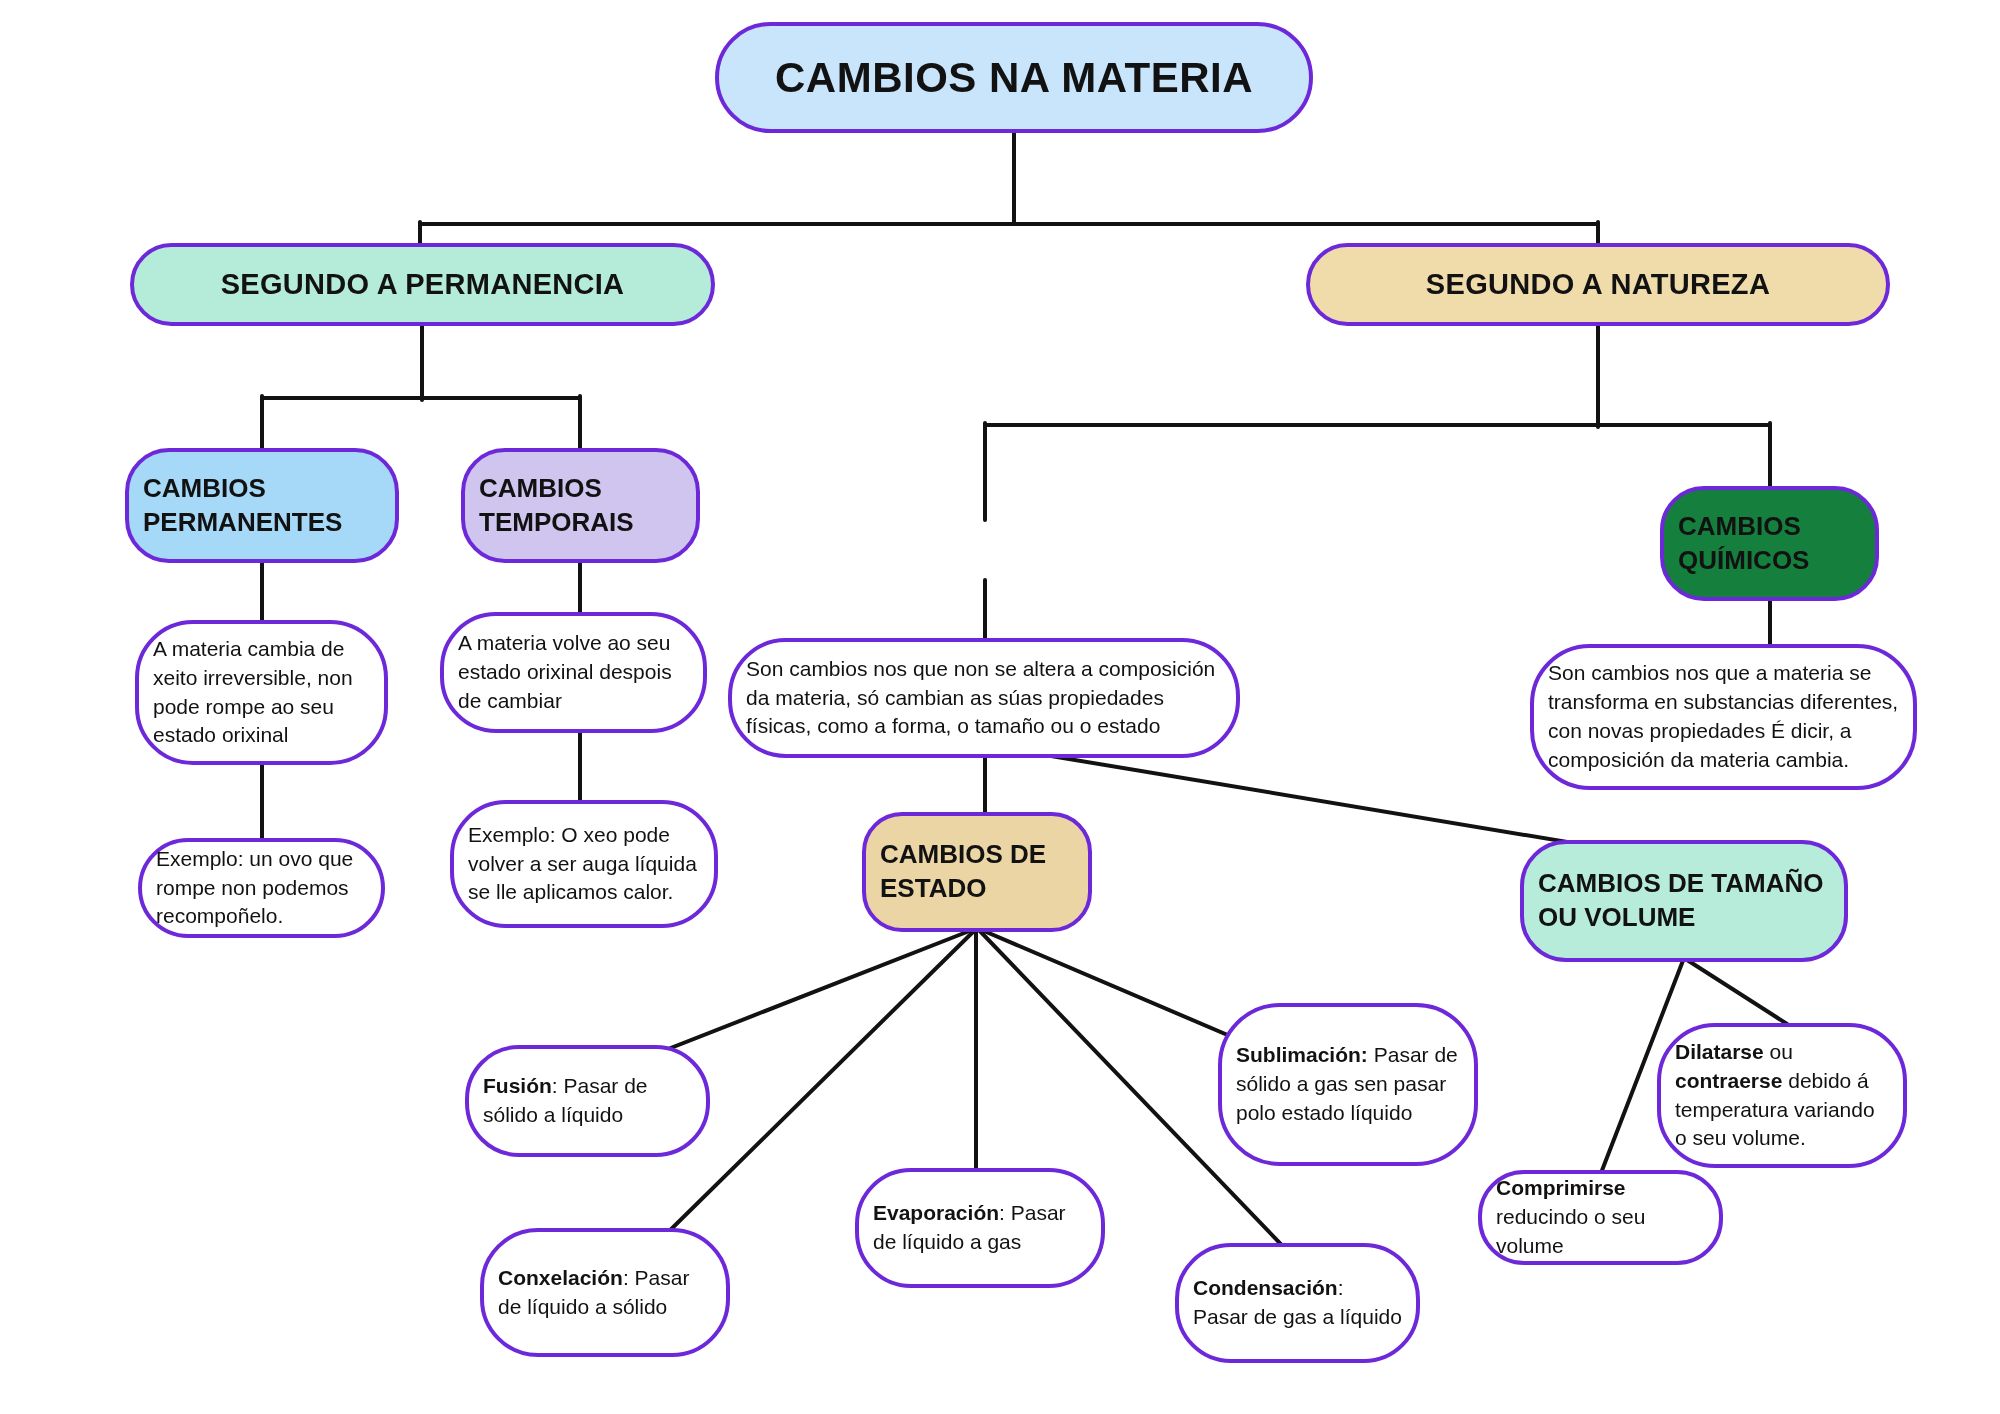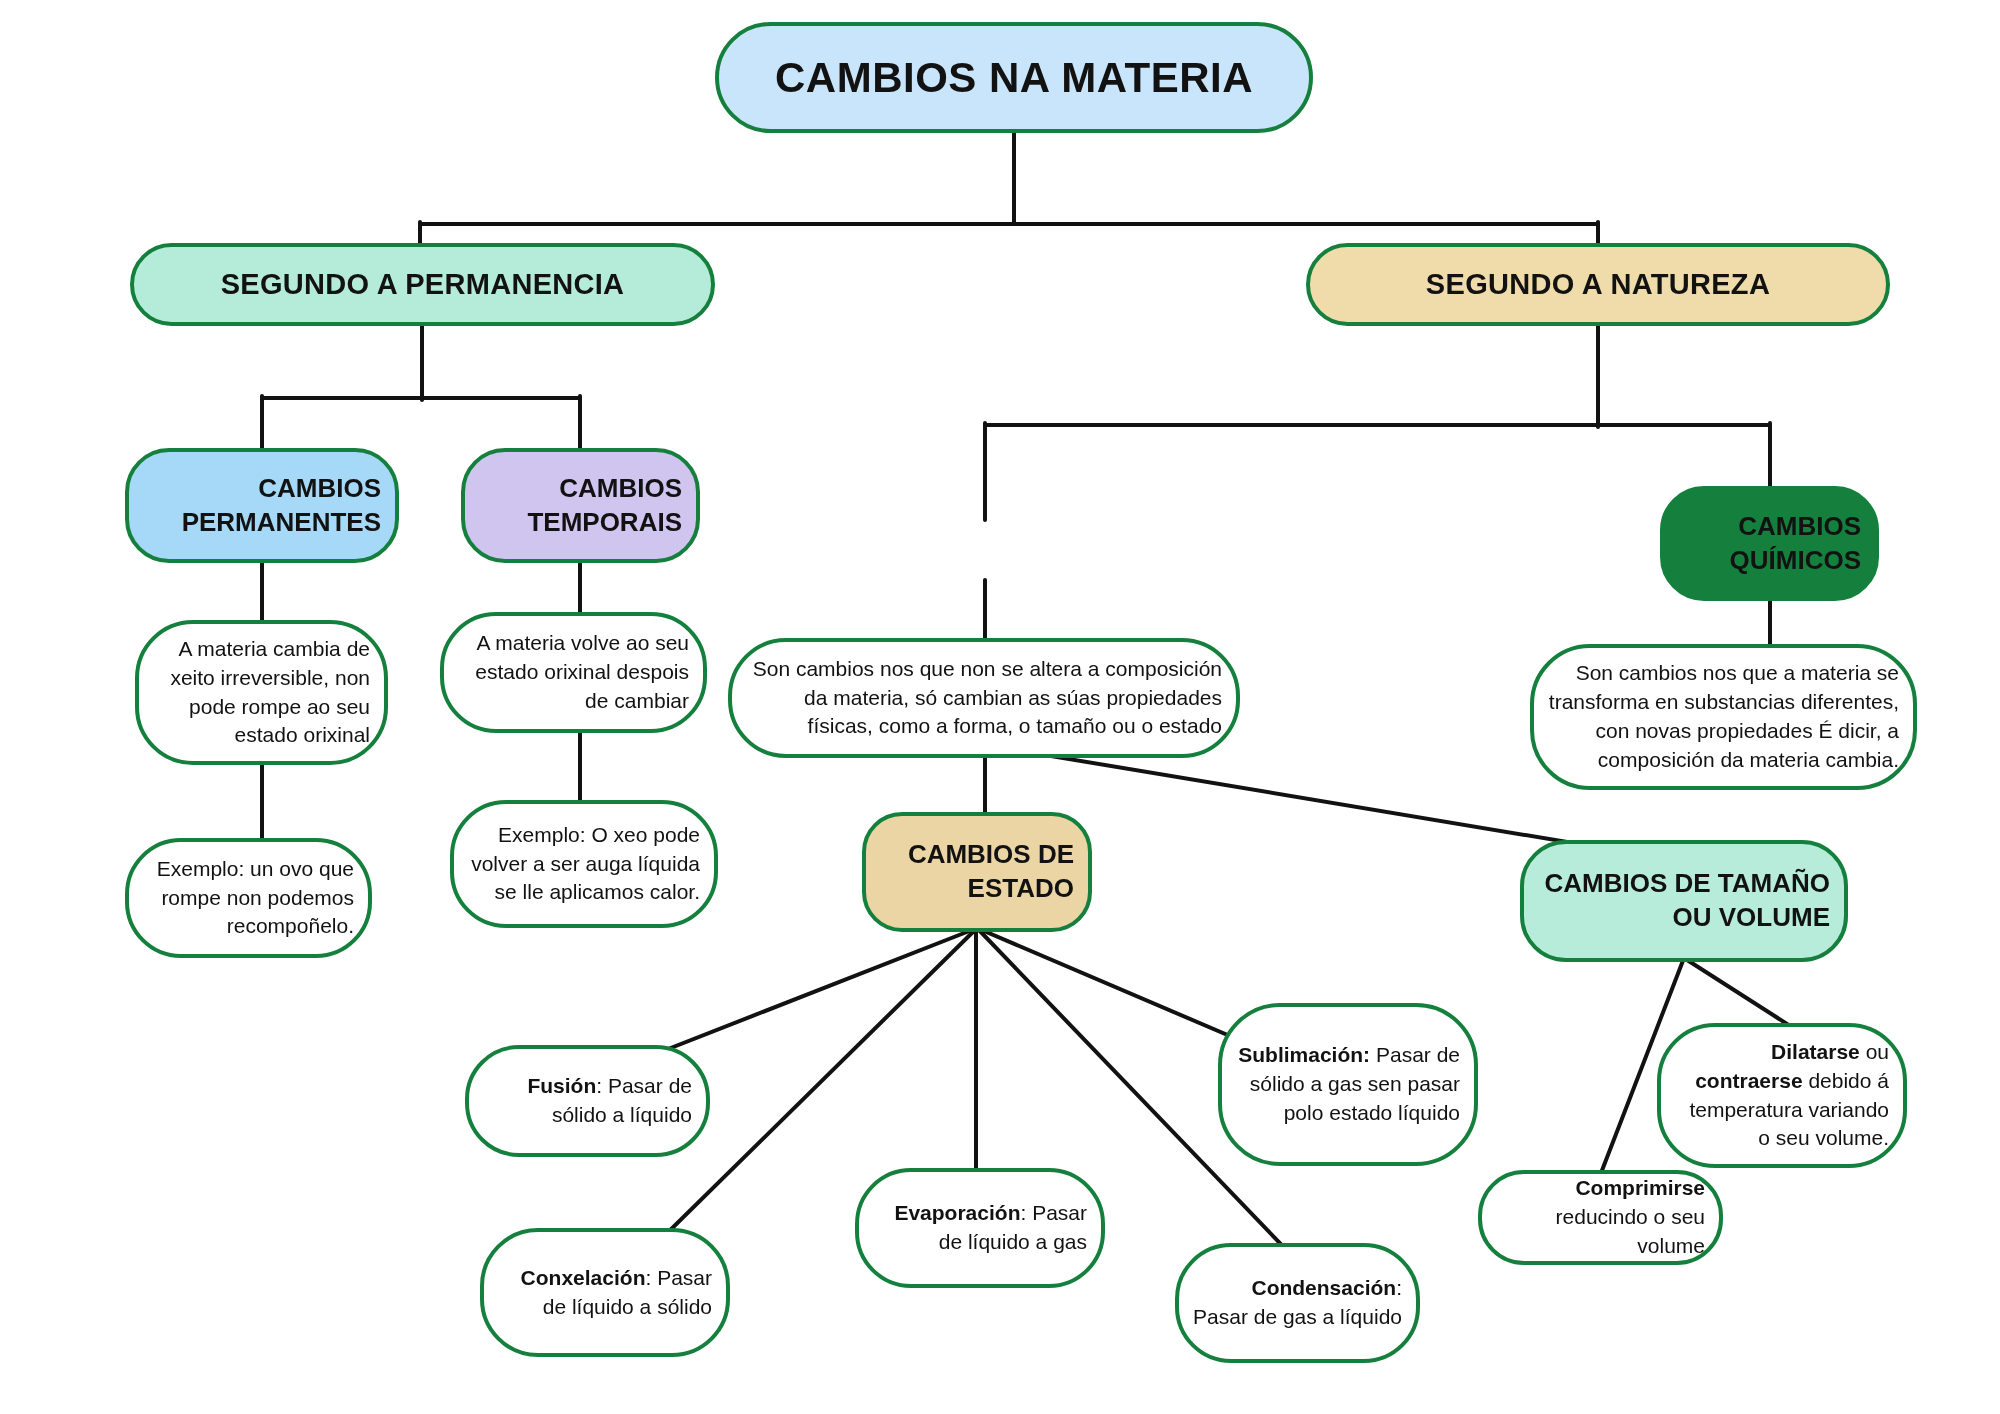--- a/index.html
+++ b/index.html
@@ -22,43 +22,43 @@
     top: 0;
     width: 2000px;
     height: 1414px;
   }
   .node {
     position: absolute;
     box-sizing: border-box;
     display: flex;
     align-items: center;
     justify-content: center;
-    text-align: right;
-    border: 4px solid #15803d;
+    text-align: left;
+    border: 4px solid #6d28d9;
     background: #ffffff;
   }
   .node p, .node span.lbl {
     margin: 0;
     display: block;
   }
   .h1 { font-weight: bold; font-size: 42px; letter-spacing: 0.5px; }
   .h2 { font-weight: bold; font-size: 29px; letter-spacing: 0.3px; }
   .h3 { font-weight: bold; font-size: 26px; line-height: 1.3; padding: 0 14px; }
   .oval { font-size: 21px; line-height: 1.37; padding: 4px 14px; }
 
   
   #n-title        { left: 715px;  top: 22px;   width: 598px; height: 111px; border-radius: 56px; }
   #n-permanencia  { left: 130px;  top: 243px;  width: 585px; height: 83px;  border-radius: 42px; }
   #n-natureza     { left: 1306px; top: 243px;  width: 584px; height: 83px;  border-radius: 42px; }
   #n-permanentes  { left: 125px;  top: 448px;  width: 274px; height: 115px; border-radius: 44px; }
   #n-temporais    { left: 461px;  top: 448px;  width: 239px; height: 115px; border-radius: 44px; }
   #n-fisicos      { left: 873px;  top: 486px;  width: 222px; height: 115px; border-radius: 44px; }
   #n-quimicos     { left: 1660px; top: 486px;  width: 219px; height: 115px; border-radius: 44px; }
   #d-permanentes  { left: 135px;  top: 620px;  width: 253px; height: 145px; border-radius: 58px; }
-  #e-permanentes  { left: 125px;  top: 838px;  width: 247px; height: 120px; border-radius: 56px; }
+  #e-permanentes  { left: 138px;  top: 838px;  width: 247px; height: 100px; border-radius: 56px; }
   #d-temporais    { left: 440px;  top: 612px;  width: 267px; height: 121px; border-radius: 56px; }
   #e-temporais    { left: 450px;  top: 800px;  width: 268px; height: 128px; border-radius: 56px; }
   #d-fisicos      { left: 728px;  top: 638px;  width: 512px; height: 120px; border-radius: 58px; }
   #d-quimicos     { left: 1530px; top: 644px;  width: 387px; height: 146px; border-radius: 60px; }
   #n-estado       { left: 862px;  top: 812px;  width: 230px; height: 120px; border-radius: 40px; }
   #n-tamano       { left: 1520px; top: 840px;  width: 328px; height: 122px; border-radius: 46px; }
   #l-fusion       { left: 465px;  top: 1045px; width: 245px; height: 112px; border-radius: 54px; }
   #l-conxelacion  { left: 480px;  top: 1228px; width: 250px; height: 129px; border-radius: 58px; }
   #l-evaporacion  { left: 855px;  top: 1168px; width: 250px; height: 120px; border-radius: 56px; }
   #l-condensacion { left: 1175px; top: 1243px; width: 245px; height: 120px; border-radius: 56px; }

